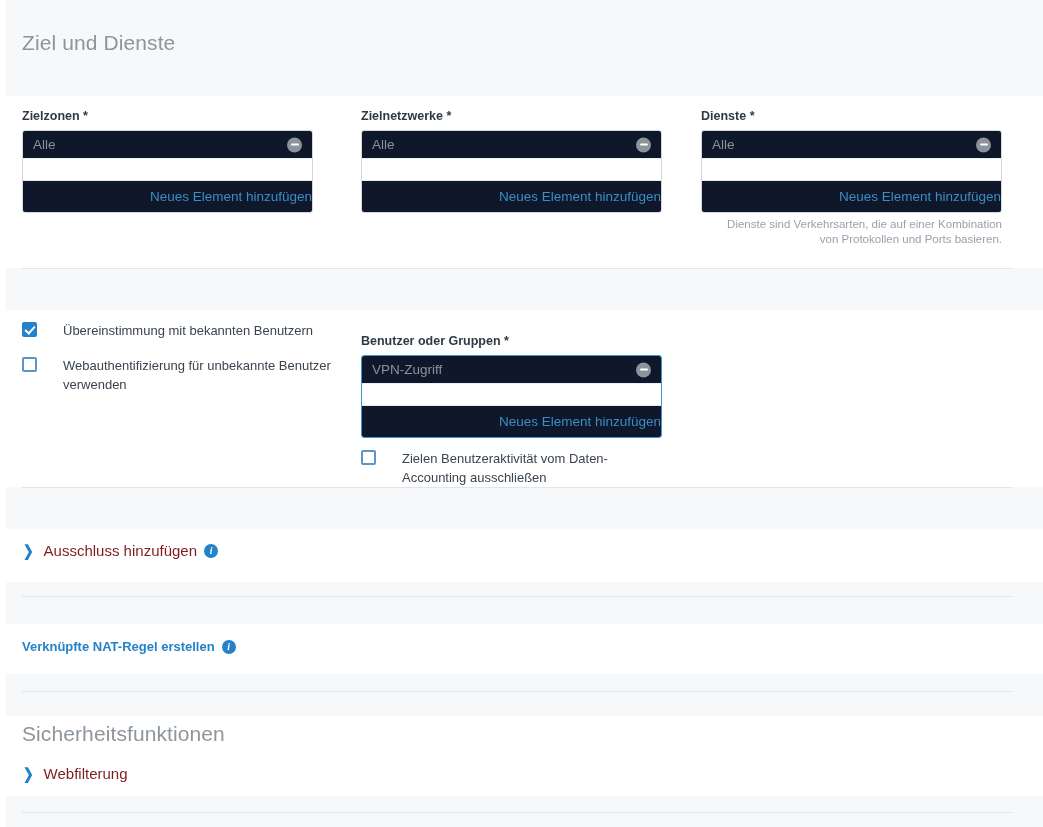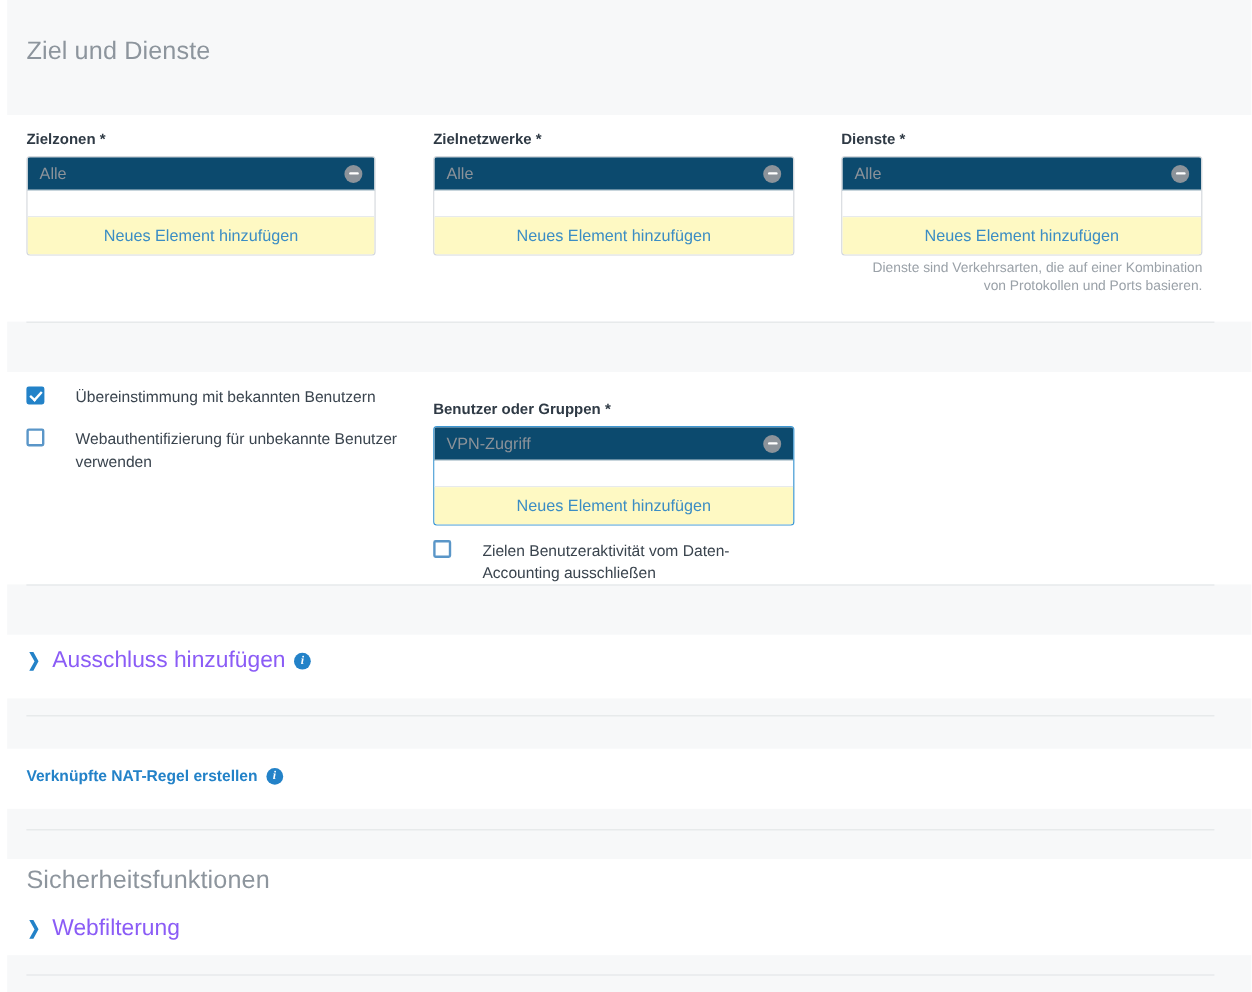--- a/index.html
+++ b/index.html
@@ -65,21 +65,21 @@
     border-radius: 3px;
     background: #ffffff;
     box-sizing: border-box;
     overflow: hidden;
   }
   .multibox.focused { border-color: #3c97d3; }
 
   .chip-row {
     position: relative;
     height: 28px;
-    background: #0c4a6e;
+    background: #0f172a;
     border-bottom: 1px solid #eceff1;
     display: flex;
     align-items: center;
     padding: 0 10px;
     box-sizing: border-box;
   }
   .chip-text {
     font-size: 13.5px;
     color: #8b9299;
     line-height: 28px;
@@ -104,24 +104,24 @@
     background: #ffffff;
     border-radius: 1px;
   }
   .mid-blank {
     height: 21px;
     background: #ffffff;
     border-bottom: 1px solid #e7eaec;
   }
   .add-row {
     height: 31px;
-    background: #fef9c3;
+    background: #0f172a;
     display: flex;
     align-items: center;
-    justify-content: center;
+    justify-content: flex-end;
   }
   .add-link {
     font-size: 13.5px;
     color: #3b8dc4;
     line-height: 31px;
     cursor: pointer;
   }
 
   .hint {
     font-size: 11.5px;
@@ -160,22 +160,22 @@
   .chev {
     color: #2382c8;
     font-size: 15px;
     font-weight: bold;
     line-height: 16px;
     display: inline-block;
     transform: scaleX(0.85);
   }
   .acc-row { display: flex; align-items: center; }
   .acc-label {
-    font-size: 19px;
-    color: #8b5cf6;
+    font-size: 15px;
+    color: #7f1d1d;
     margin-left: 9px;
     line-height: 18px;
   }
   .acc-label.link {
     color: #2382c8;
     font-weight: bold;
     font-size: 13px;
     margin-left: 0;
   }
   .info-icon {

